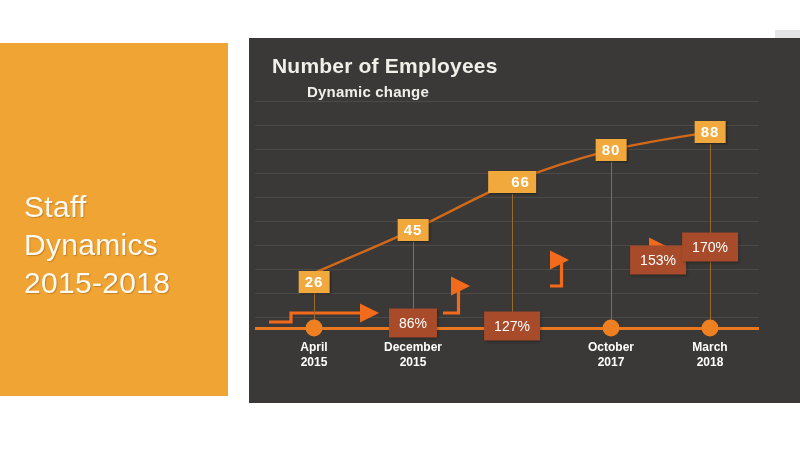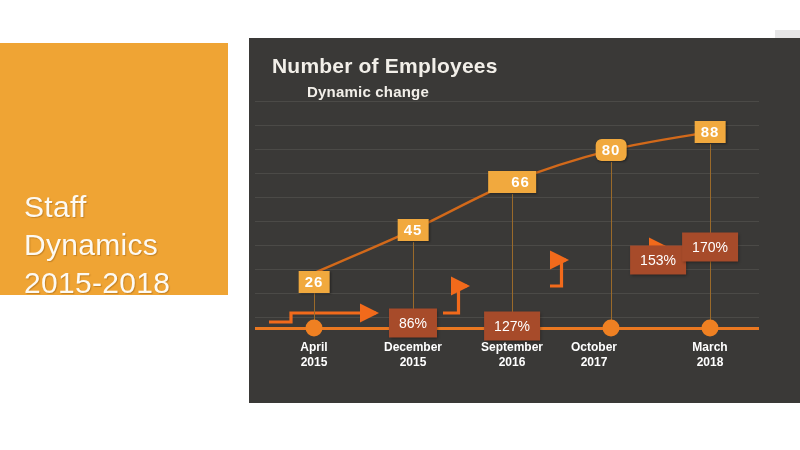--- a/index.html
+++ b/index.html
@@ -7,21 +7,21 @@
     width:800px;height:450px;
     background:#ffffff;
     font-family:"Liberation Sans", sans-serif;
     overflow:hidden;
     position:relative;
   }
   #slide{position:absolute;left:0;top:0;width:800px;height:450px;background:#ffffff;}
 
   
   #title-block{
-    position:absolute;left:0;top:43px;width:228px;height:252px;
+    position:absolute;left:0;top:43px;width:228px;height:353px;
     background:#efa434;
   }
   #title-text{
     position:absolute;left:24px;top:145px;width:200px;
     color:#fdfaf3;
     font-size:30px;
     line-height:38px;
     font-weight:400;
     letter-spacing:0.3px;
     text-shadow:1px 1px 1px rgba(120,70,10,.35);
@@ -169,27 +169,25 @@
         <div class="connector" style="left: 164px; top: 203.79px; height: 86.2097px;"></div>
         <div class="axis-dot" style="left: 164px; top: 290px;"></div>
         <div class="value-badge" style="left: 164px; top: 191.79px;">45</div>
         <div class="pct-box" style="left: 164px; top: 285px;">86%</div>
         <div class="cat-label" style="left: 164px; top: 302px;">December
 2015</div>
         <div class="connector" style="left: 263px; top: 156.032px; height: 133.968px;"></div>
         <div class="axis-dot" style="left: 263px; top: 290px;"></div>
         <div class="value-badge" style="left: 263px; top: 144.032px; padding-left: 23px;">66</div>
         <div class="pct-box" style="left: 263px; top: 248px; margin-top: 40px;">127%</div>
-        <div class="cat-label" style="left: 263px; top: 302px;">September
-2016</div>
         <div class="connector" style="left: 362px; top: 124.194px; height: 165.806px;"></div>
         <div class="axis-dot" style="left: 362px; top: 290px;"></div>
-        <div class="value-badge" style="left: 362px; top: 112.194px; border-radius: 6px;">80</div>
+        <div class="value-badge" style="left: 362px; top: 112.194px;">80</div>
         <div class="pct-box" style="left: 362px; top: 222px; margin-left: 47px;">153%</div>
-        <div class="cat-label" style="left: 345px; top: 302px;">October
+        <div class="cat-label" style="left: 362px; top: 302px;">October
 2017</div>
         <div class="connector" style="left: 461px; top: 106px; height: 184px;"></div>
         <div class="axis-dot" style="left: 461px; top: 290px;"></div>
         <div class="value-badge" style="left: 461px; top: 94px;">88</div>
         <div class="pct-box" style="left: 461px; top: 209px;">170%</div>
         <div class="cat-label" style="left: 461px; top: 302px;">March
 2018</div>
       </div>
 
   </div>

